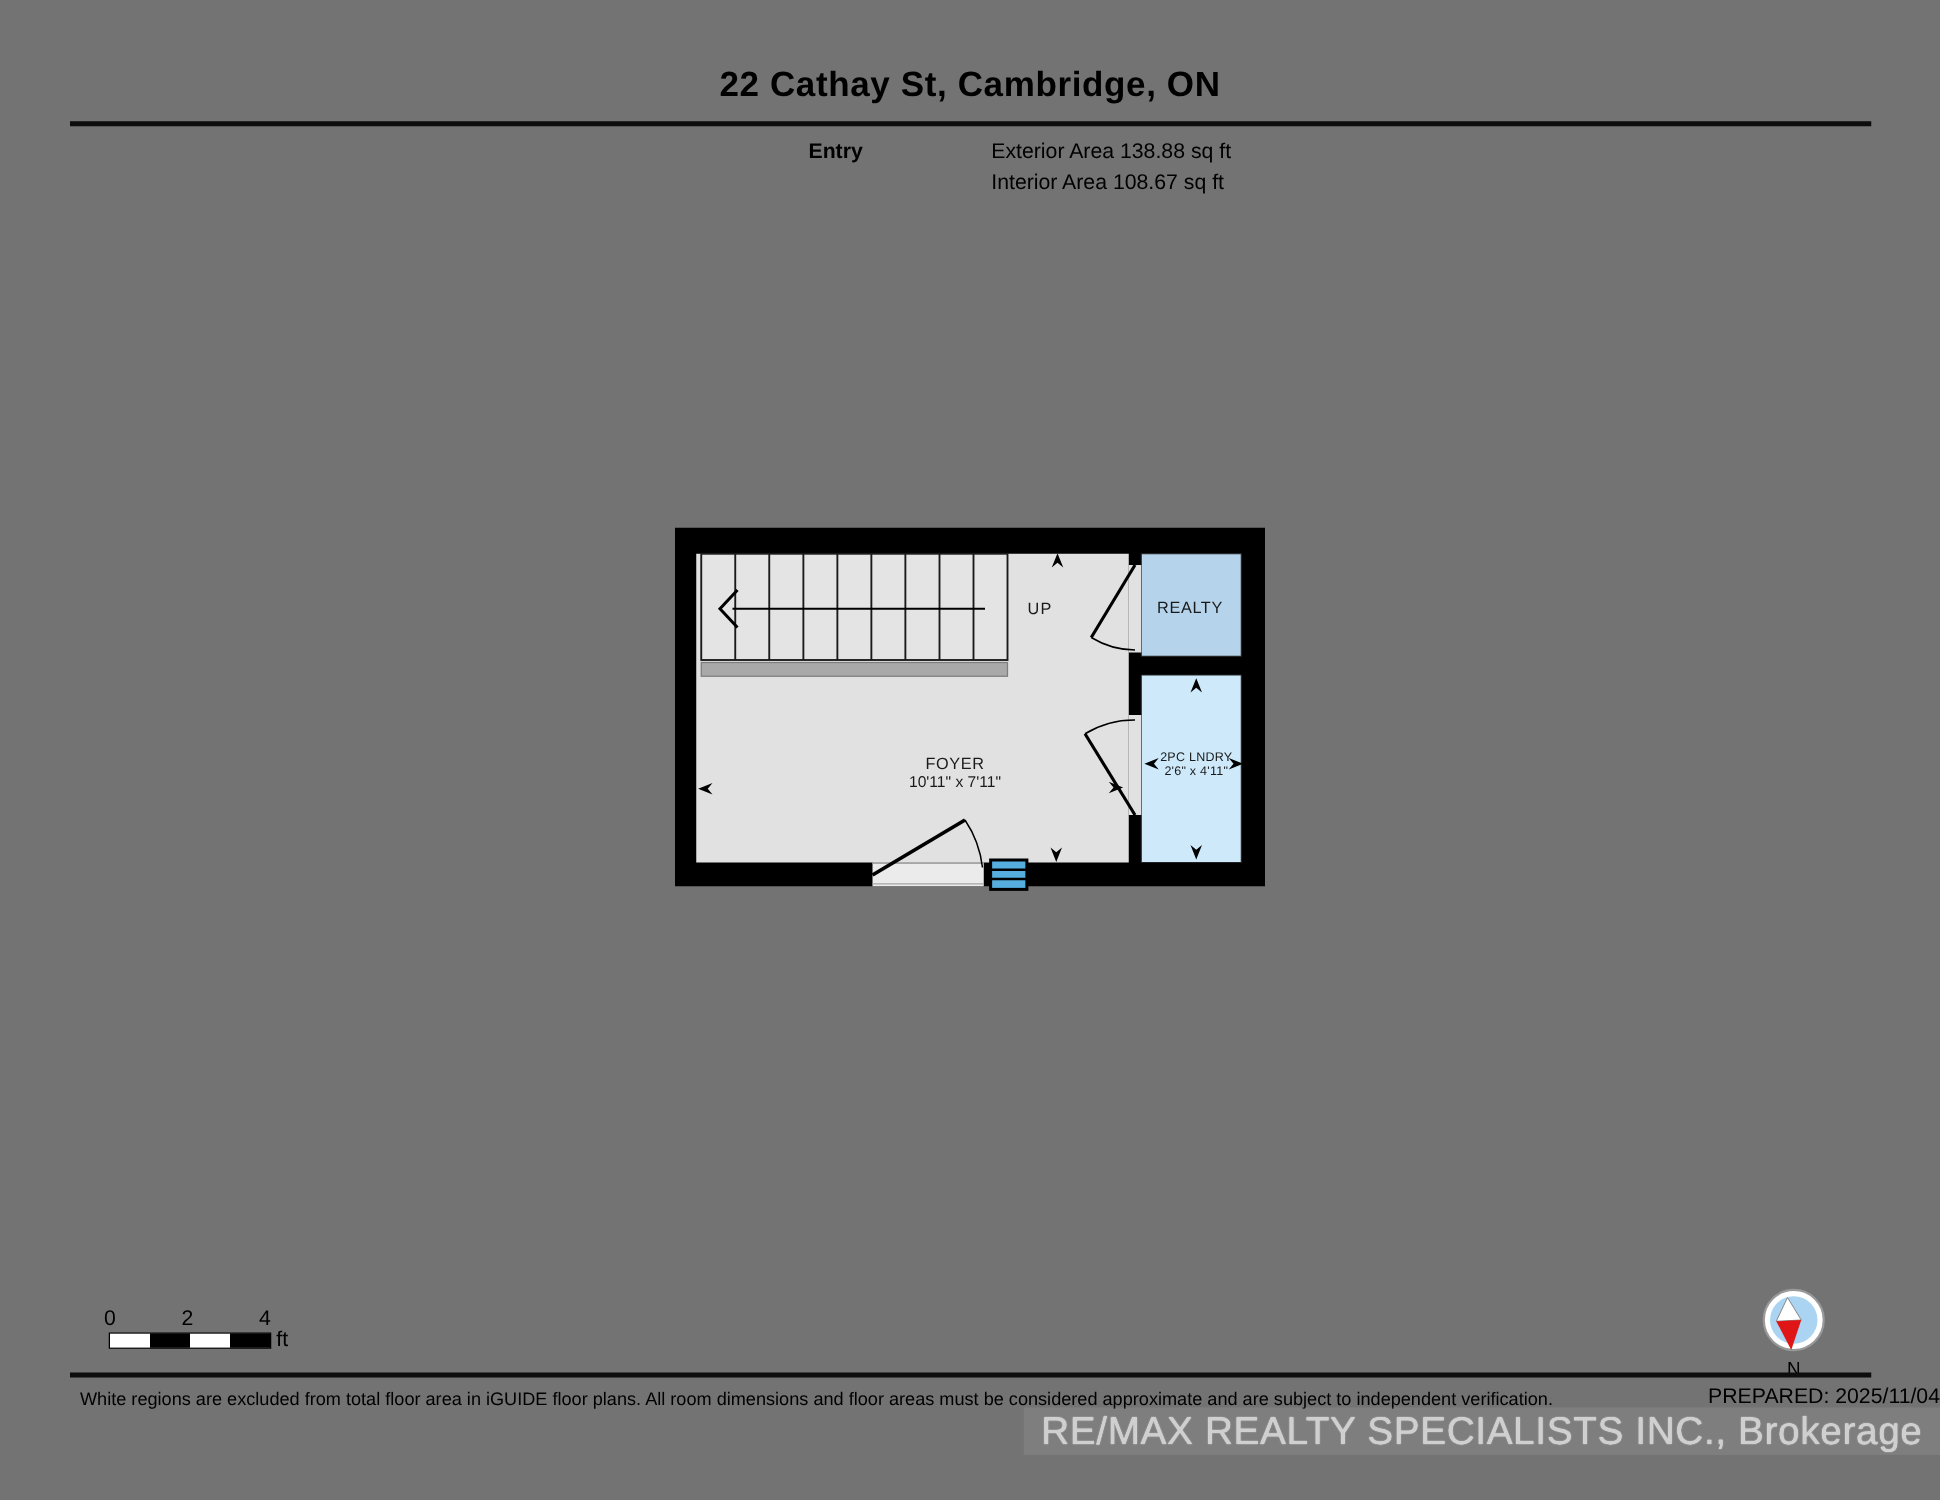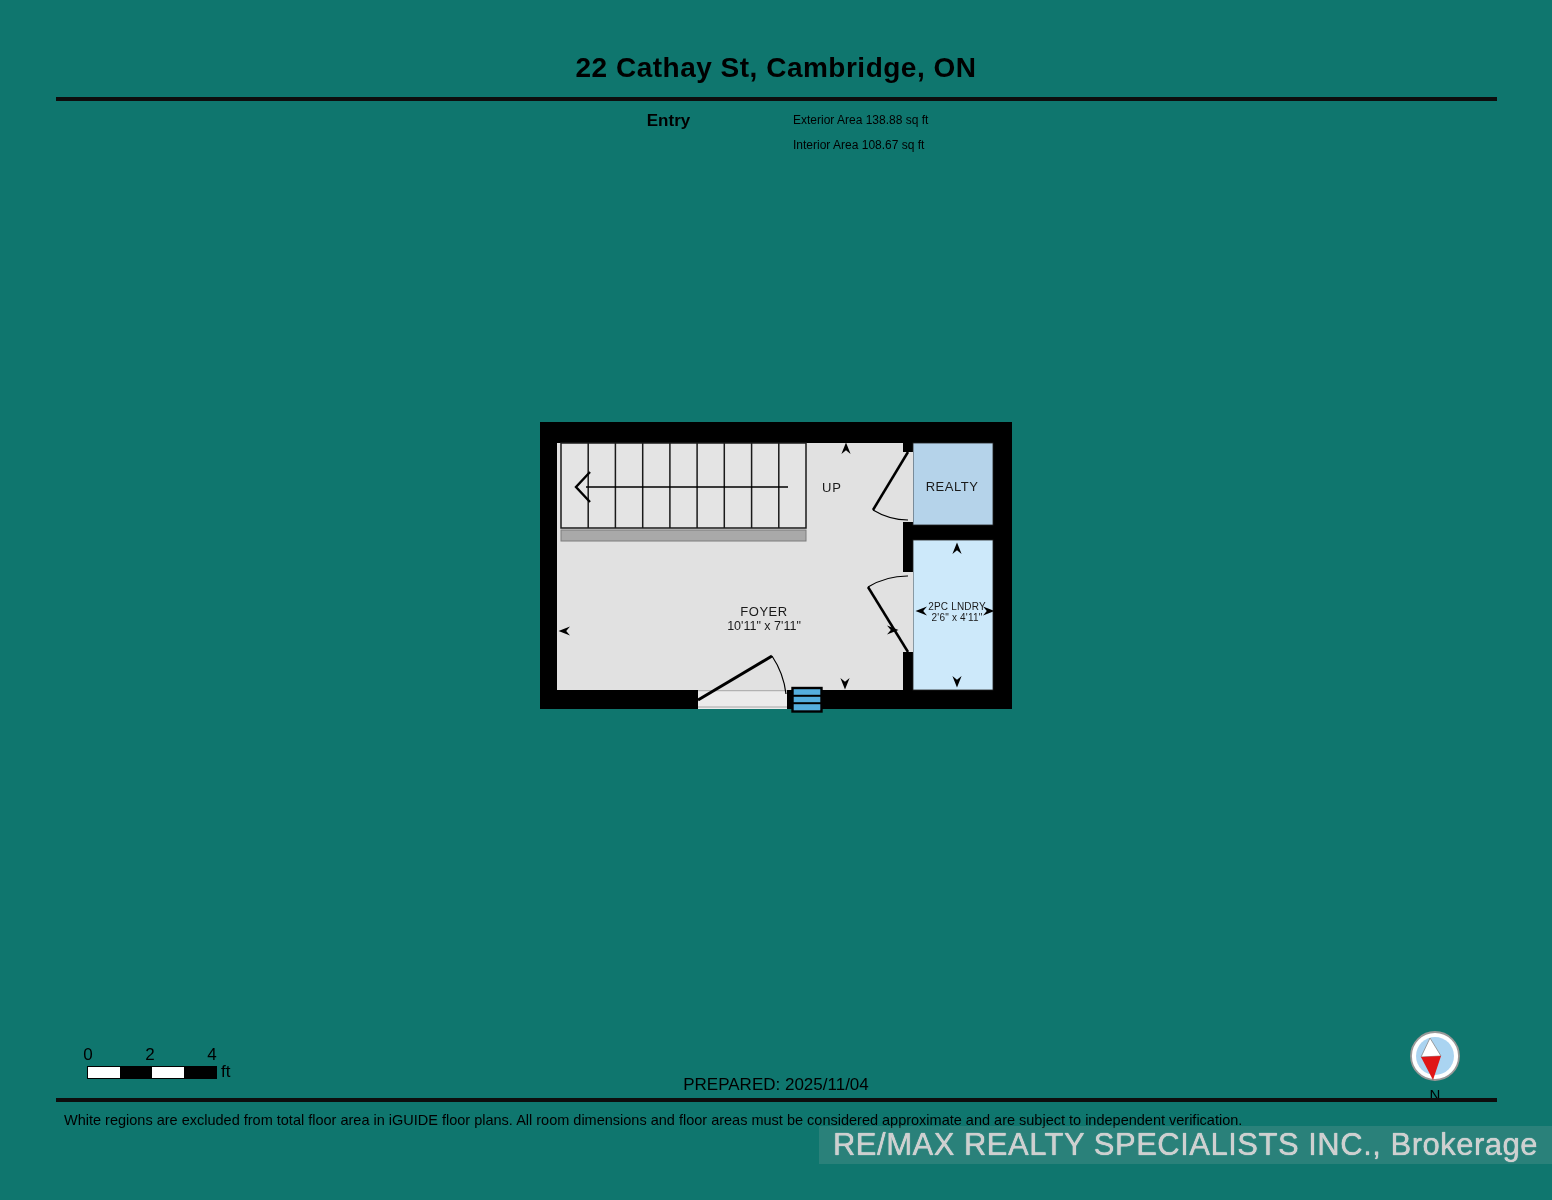--- a/index.html
+++ b/index.html
@@ -1,27 +1,27 @@
 <!DOCTYPE html>
 <html style="--wall: #000000; --floor: #e1e1e1; --stair-floor: #e4e4e4; --knee-wall: #a9a9a9; --laundry-fill: #b5d3ea; --bath-fill: #cde9fa; --steps-fill: #55aede; --compass-blue: #aad4f1; --needle-red: #e01616;"><head>
 <meta charset="utf-8">
 <style>
   html,body{margin:0;padding:0;background:#fff;}
-  #page{position:relative;width:1552px;height:1200px;background:#0f766e;overflow:hidden;
+  #page{position:relative;width:1552px;height:1200px;background:#737373;overflow:hidden;
         font-family:"Liberation Sans","DejaVu Sans",sans-serif;color:#000;}
 
   .abs{position:absolute;}
 
   
   #title{top:52px;left:0;width:100%;text-align:center;font-size:28px;font-weight:bold;letter-spacing:.5px;}
   .rule{left:56px;width:1441px;background:#0d0d0d;}
   #rule-top{top:97px;height:4px;}
   #rule-bottom{top:1098px;height:4px;}
   #floor-label{top:108px;left:560px;width:217px;text-align:center;font-size:17px;font-weight:bold;line-height:25px;}
-  #area-block{top:108px;left:793px;font-size:12px;line-height:25px;}
+  #area-block{top:108px;left:793px;font-size:17px;line-height:25px;}
 
   
   #plan{top:422px;left:540px;width:528px;height:292px;}
   #plan svg{position:absolute;top:0;left:0;}
   .room-label{position:absolute;transform:translate(-50%,-50%);text-align:center;color:#1a1a1a;white-space:nowrap;}
   #up-label{left:292px;top:65px;font-size:13px;letter-spacing:1px;}
   #lndry-label{left:412px;top:64px;font-size:13px;letter-spacing:.5px;}
   #foyer-label{left:224px;top:196px;font-size:13px;letter-spacing:.5px;}
   #foyer-label .dims{font-size:12.5px;letter-spacing:0;}
   #bath-label{left:417px;top:190px;font-size:10px;letter-spacing:.2px;}
@@ -35,21 +35,21 @@
   .steps{fill:var(--steps-fill,#55aede);stroke:#000;stroke-width:2.4;}
   .doorleaf{stroke:#000;stroke-linecap:butt;fill:none;}
   .doorarc{stroke:#000;stroke-width:1.2;fill:none;}
   .dart{fill:#000;}
 
   
   .scale-num{top:1045px;width:20px;text-align:center;font-size:17px;}
   #scale-bar{top:1066px;left:87px;width:128px;height:11px;border:1.6px solid #000;display:flex;}
   #scale-bar span{flex:1 1 0;}
   #scale-unit{top:1062px;left:221px;font-size:17px;}
-  #prepared{top:1075px;left:0;width:100%;text-align:center;font-size:17px;}
+  #prepared{top:1107px;left:0;width:100%;text-align:right;font-size:17px;}
   #compass{top:1028px;left:1407px;width:56px;text-align:center;}
   #compass-label{font-size:15px;margin-top:-2px;}
   #disclaimer{top:1112px;left:64px;font-size:14.5px;}
   #watermark{top:1126px;left:0;width:100%;text-align:right;}
   #watermark span{display:inline-block;font-size:31px;color:#cfcfcf;background:rgba(185,185,185,.16);
                   padding:1px 14px;text-shadow:0 0 1px #fff;letter-spacing:.5px;}
 </style>
 </head>
 <body>
 

